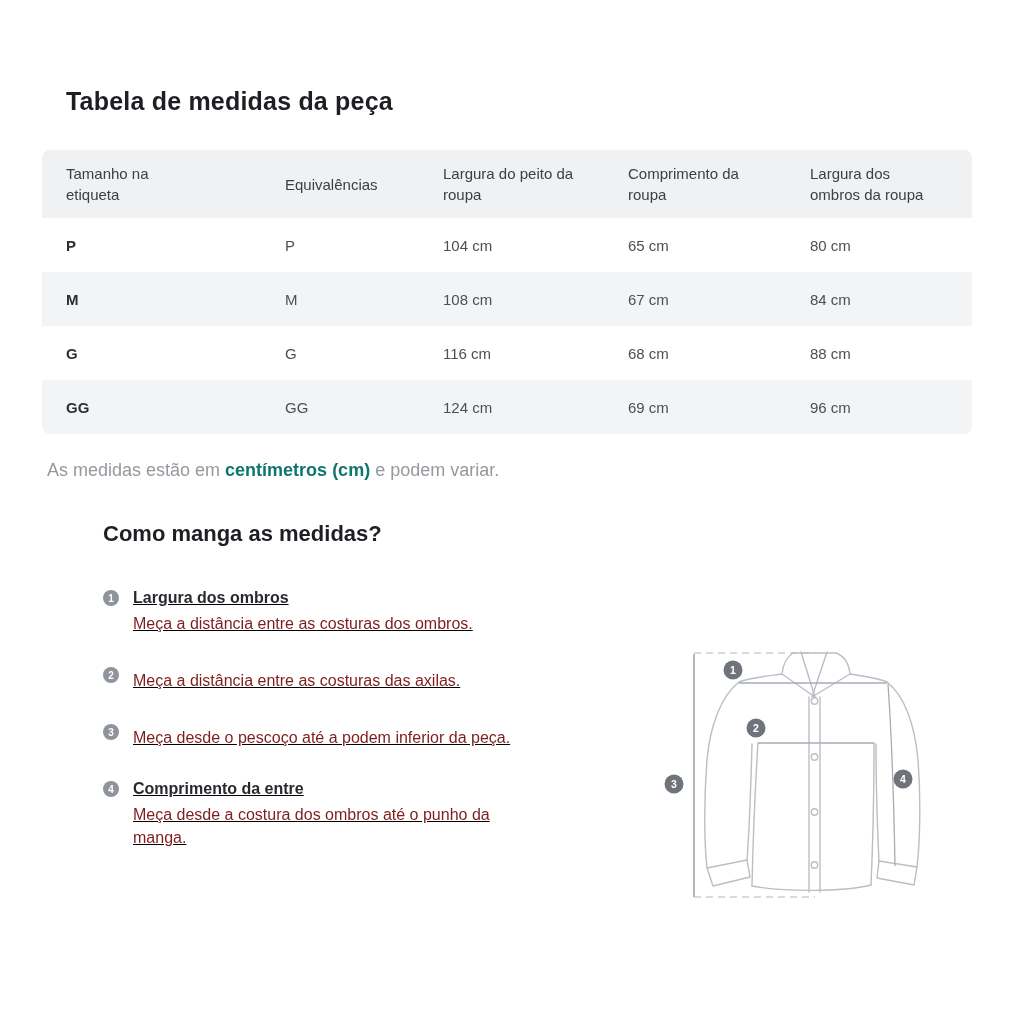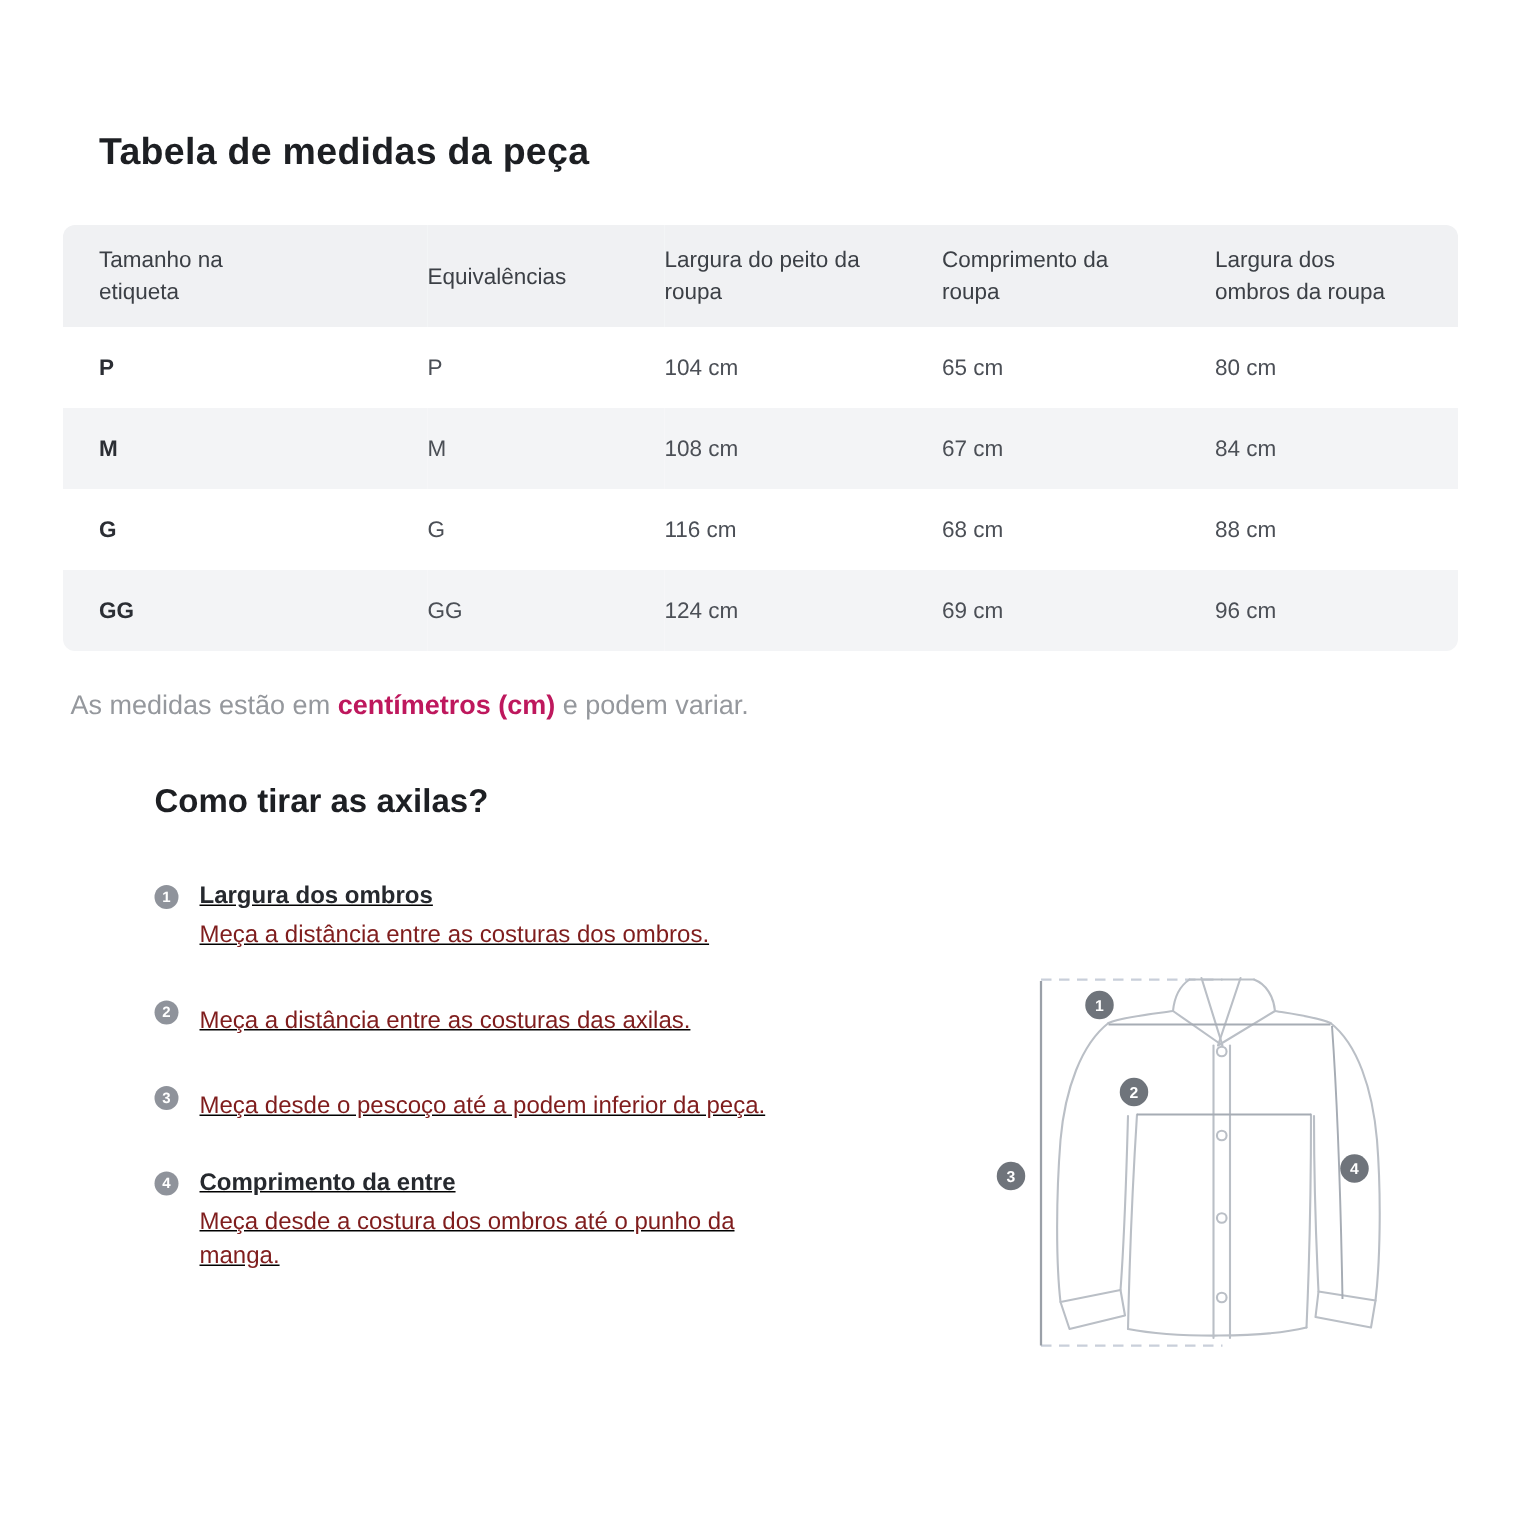--- a/index.html
+++ b/index.html
@@ -26,21 +26,21 @@
   table.size-table thead th:first-child { border-radius:8px 0 0 0; }
   table.size-table thead th:last-child { border-radius:0 8px 0 0; }
   table.size-table thead th .hwrap { display:inline-block; max-width:132px; }
   table.size-table tbody td { height:54px; font-size:15px; color:#4b4f56; }
   table.size-table tbody td.size-label { font-weight:bold; color:#2b2e34; }
   table.size-table tr.alt td { background:#f3f4f6; }
   table.size-table tr.last td:first-child { border-radius:0 0 0 8px; }
   table.size-table tr.last td:last-child { border-radius:0 0 8px 0;margin-left:24px; }
 
   .note { position:absolute; left:47px; top:460px; font-size:18px; color:#95989d; }
-  .note b { color:#be185d;margin-top:14px; }
+  .note b { color:#0f766e;margin-top:14px; }
 
   .howto-title { position:absolute; left:103px; top:521px; font-size:22px;
     font-weight:bold; color:#1d1f23; }
 
   .steps { position:absolute; left:103px; top:588px; width:480px; }
   .step { display:flex; align-items:flex-start; margin-bottom:30px; }
   .step-badge { flex:0 0 16px; width:16px; height:16px; border-radius:50%;
     background:#8f939b; color:#ffffff; font-size:10px; font-weight:bold;
     display:flex; align-items:center; justify-content:center; margin-top:2px; }
   .step-body { margin-left:14px;text-decoration:underline; }
@@ -105,21 +105,21 @@
           <td>96 cm</td>
         </tr>
       </tbody>
     </table>
   </div>
 
   <div class="note">
     <span>As medidas estão em </span><b>centímetros (cm)</b><span> e podem variar.</span>
   </div>
 
-  <div class="howto-title">Como tirar as axilas?</div>
+  <div class="howto-title">Como manga as medidas?</div>
 
   <div class="steps">
     <div class="step">
       <div class="step-badge">1</div>
       <div class="step-body">
         <div class="step-title">Largura dos ombros</div>
         <div class="step-desc">Meça a distância entre as costuras dos ombros.</div>
       </div>
     </div>
     <div class="step">

